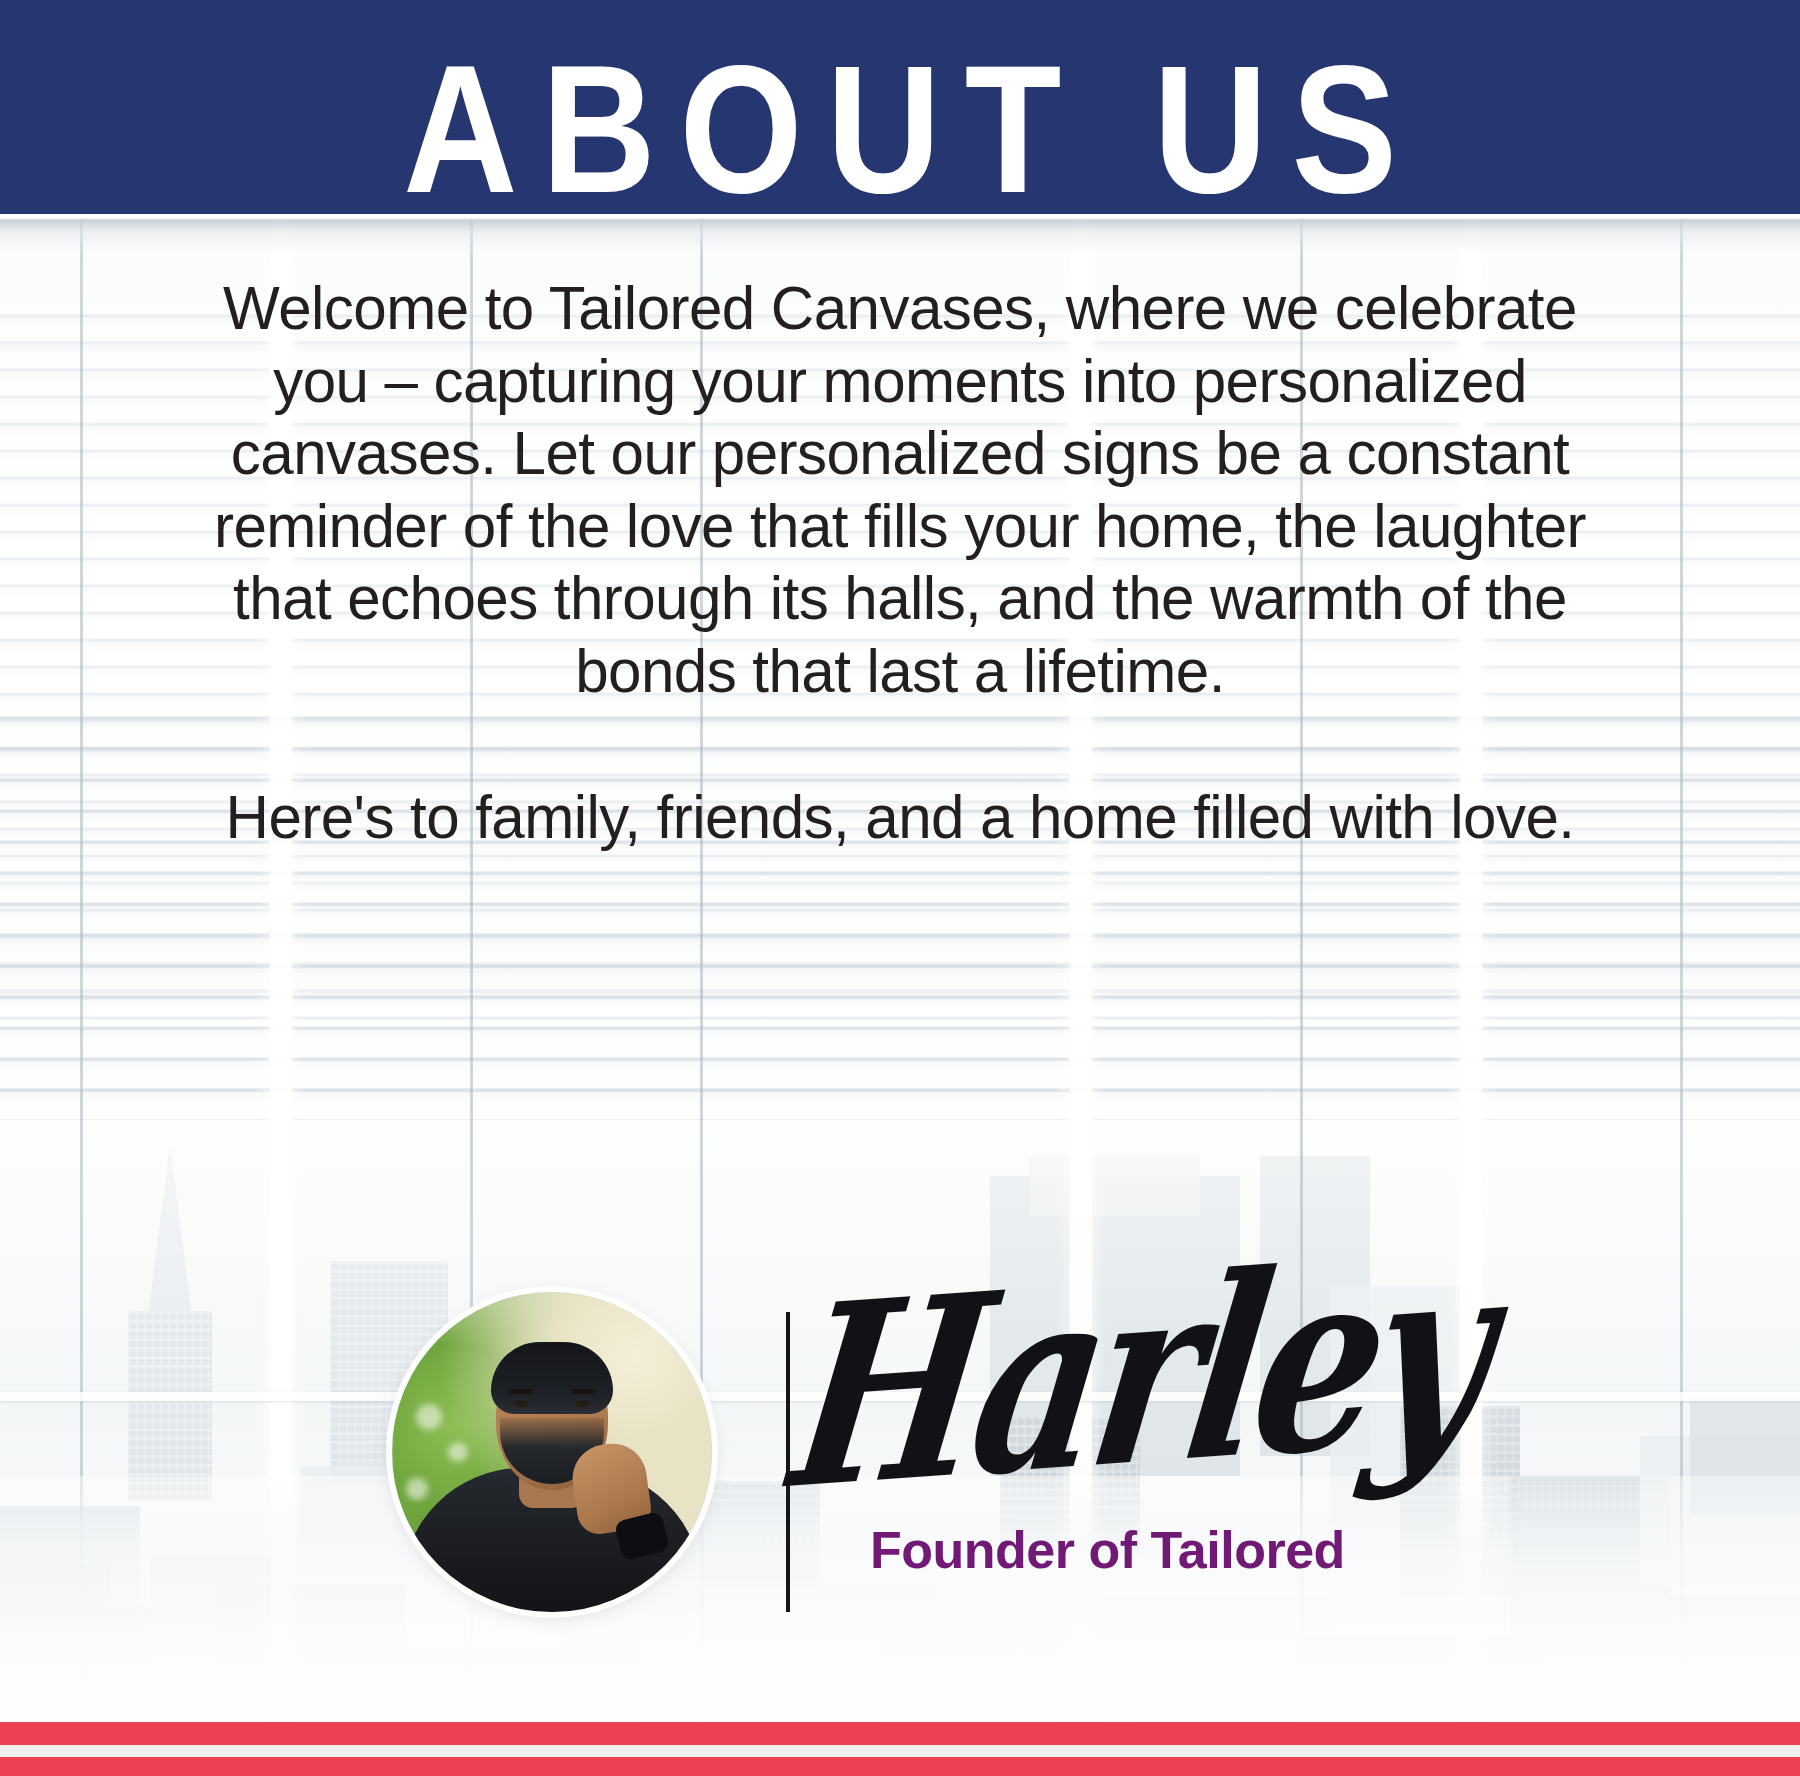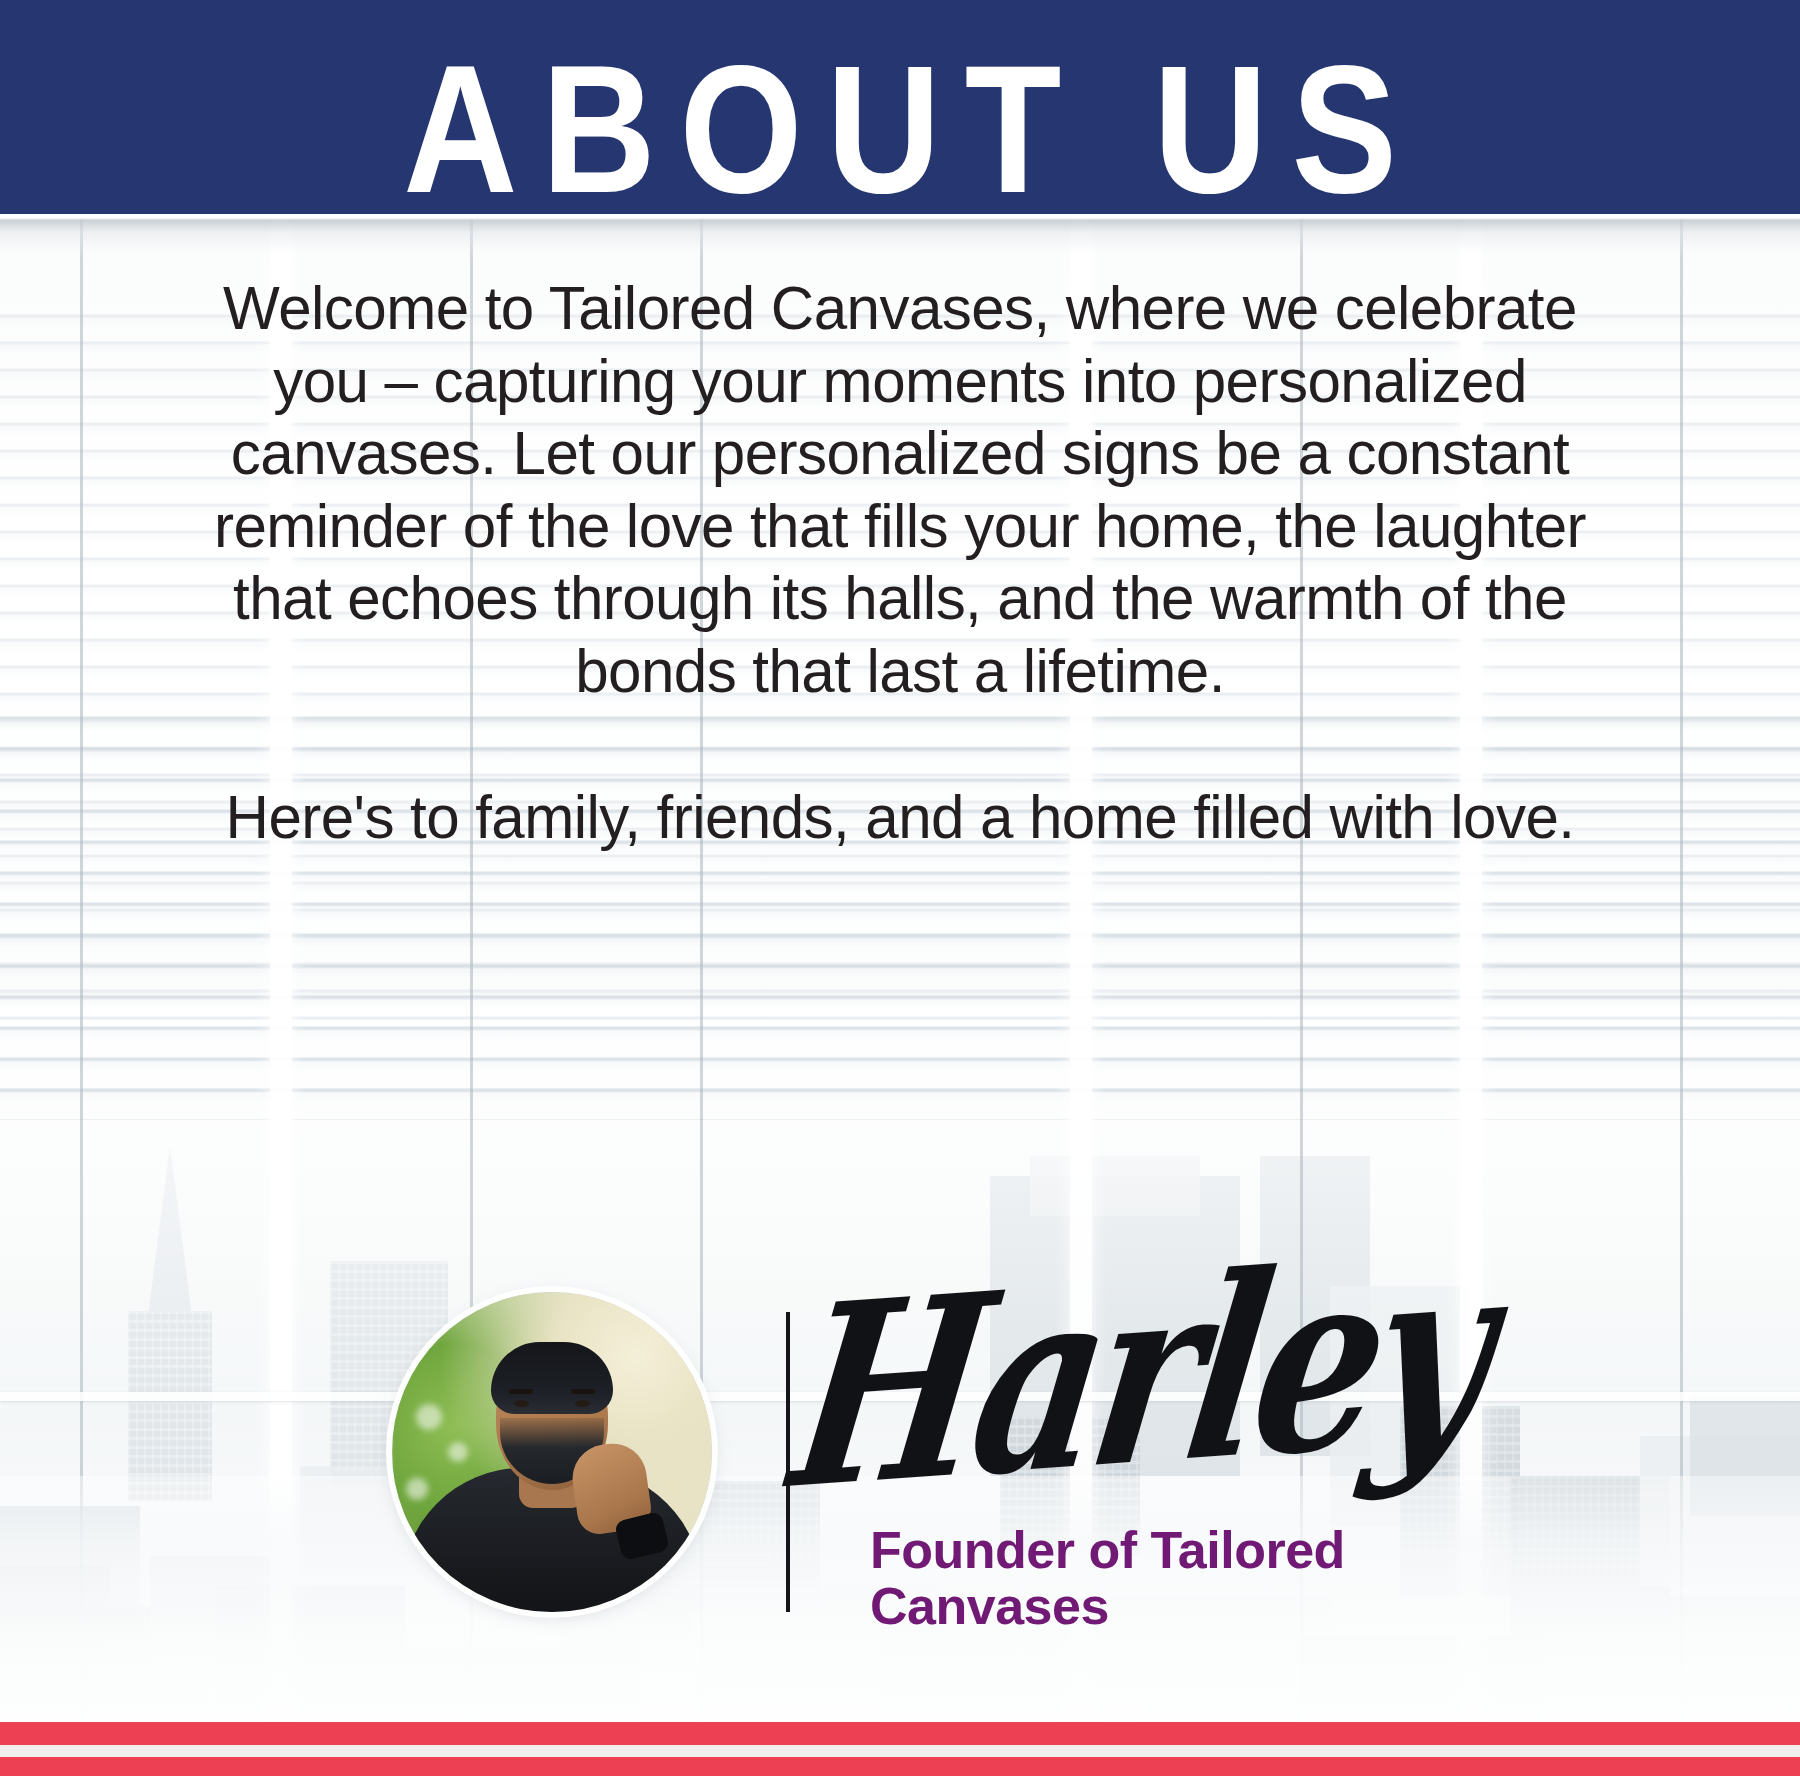--- a/index.html
+++ b/index.html
@@ -359,20 +359,19 @@
   </div>
 
   <div class="divider"></div>
 
   <div class="signature">
     <div class="sigtext">Harley</div>
   </div>
 
   <div class="role">
     <div>Founder of Tailored</div>
-    <div>Canvases</div>
   </div>
 
   <div class="bar one"></div>
   <div class="bar-gap"></div>
   <div class="bar two"></div>
 
 </div>
 
 </body></html>

